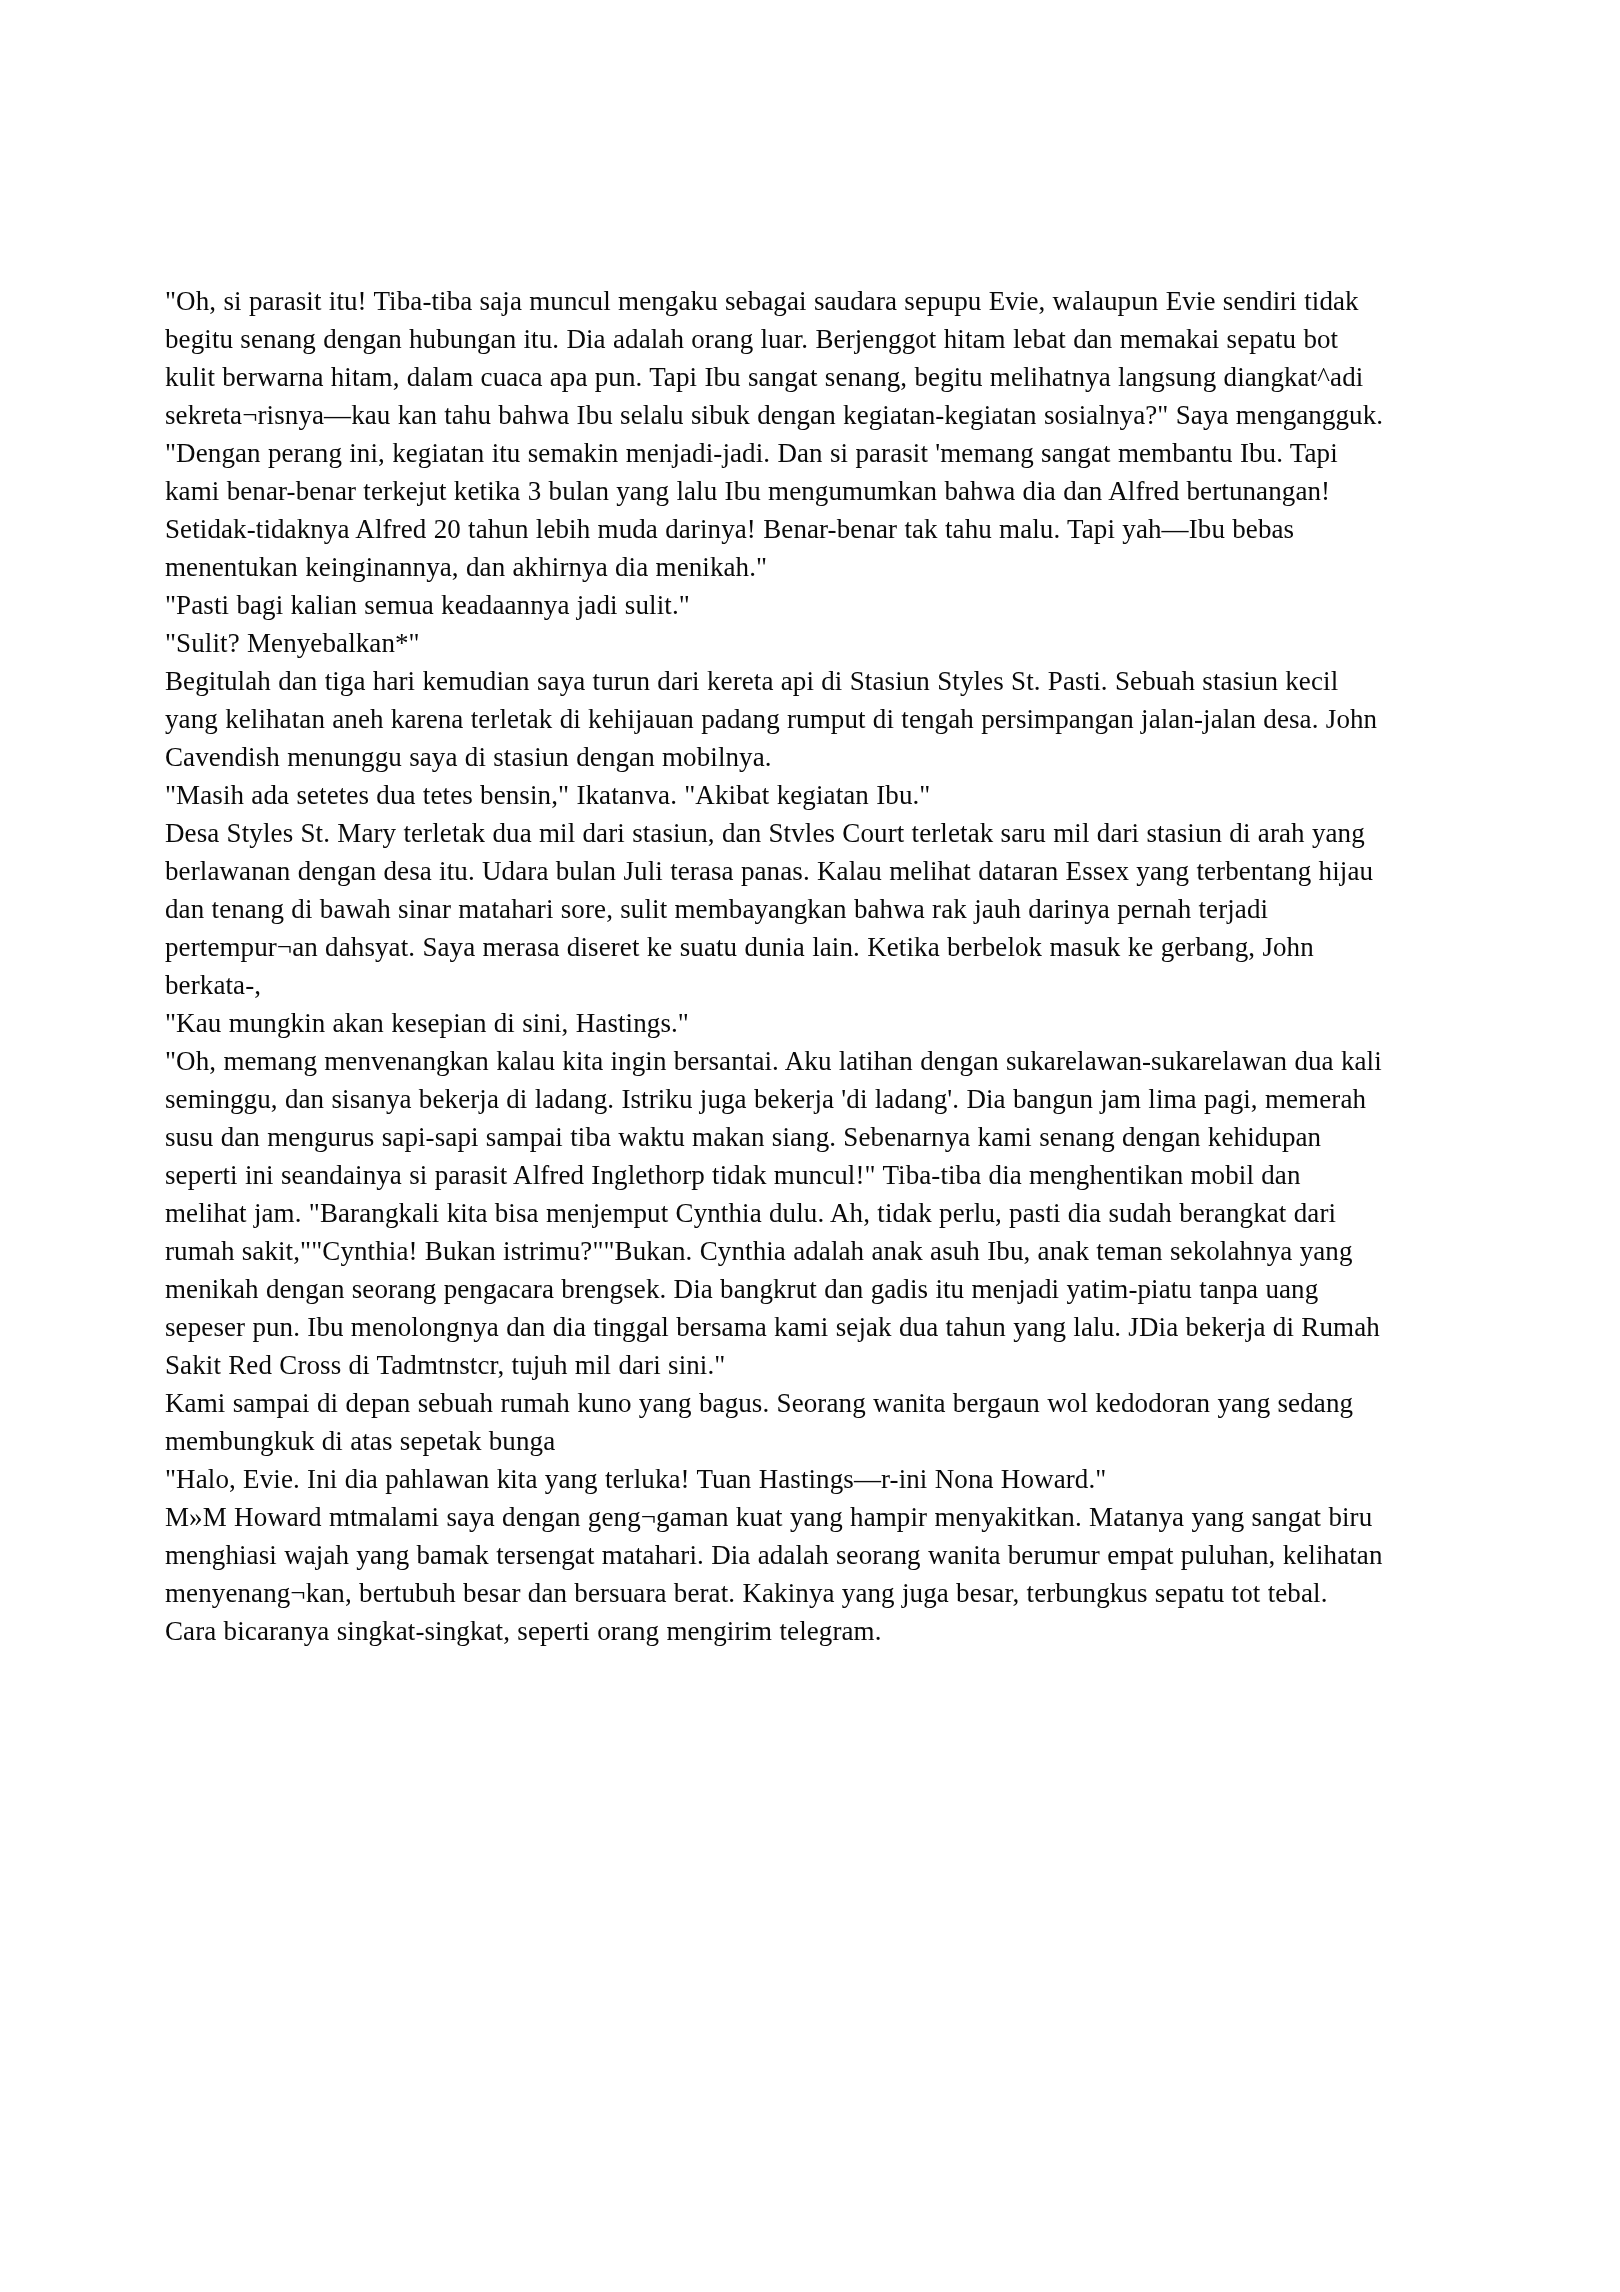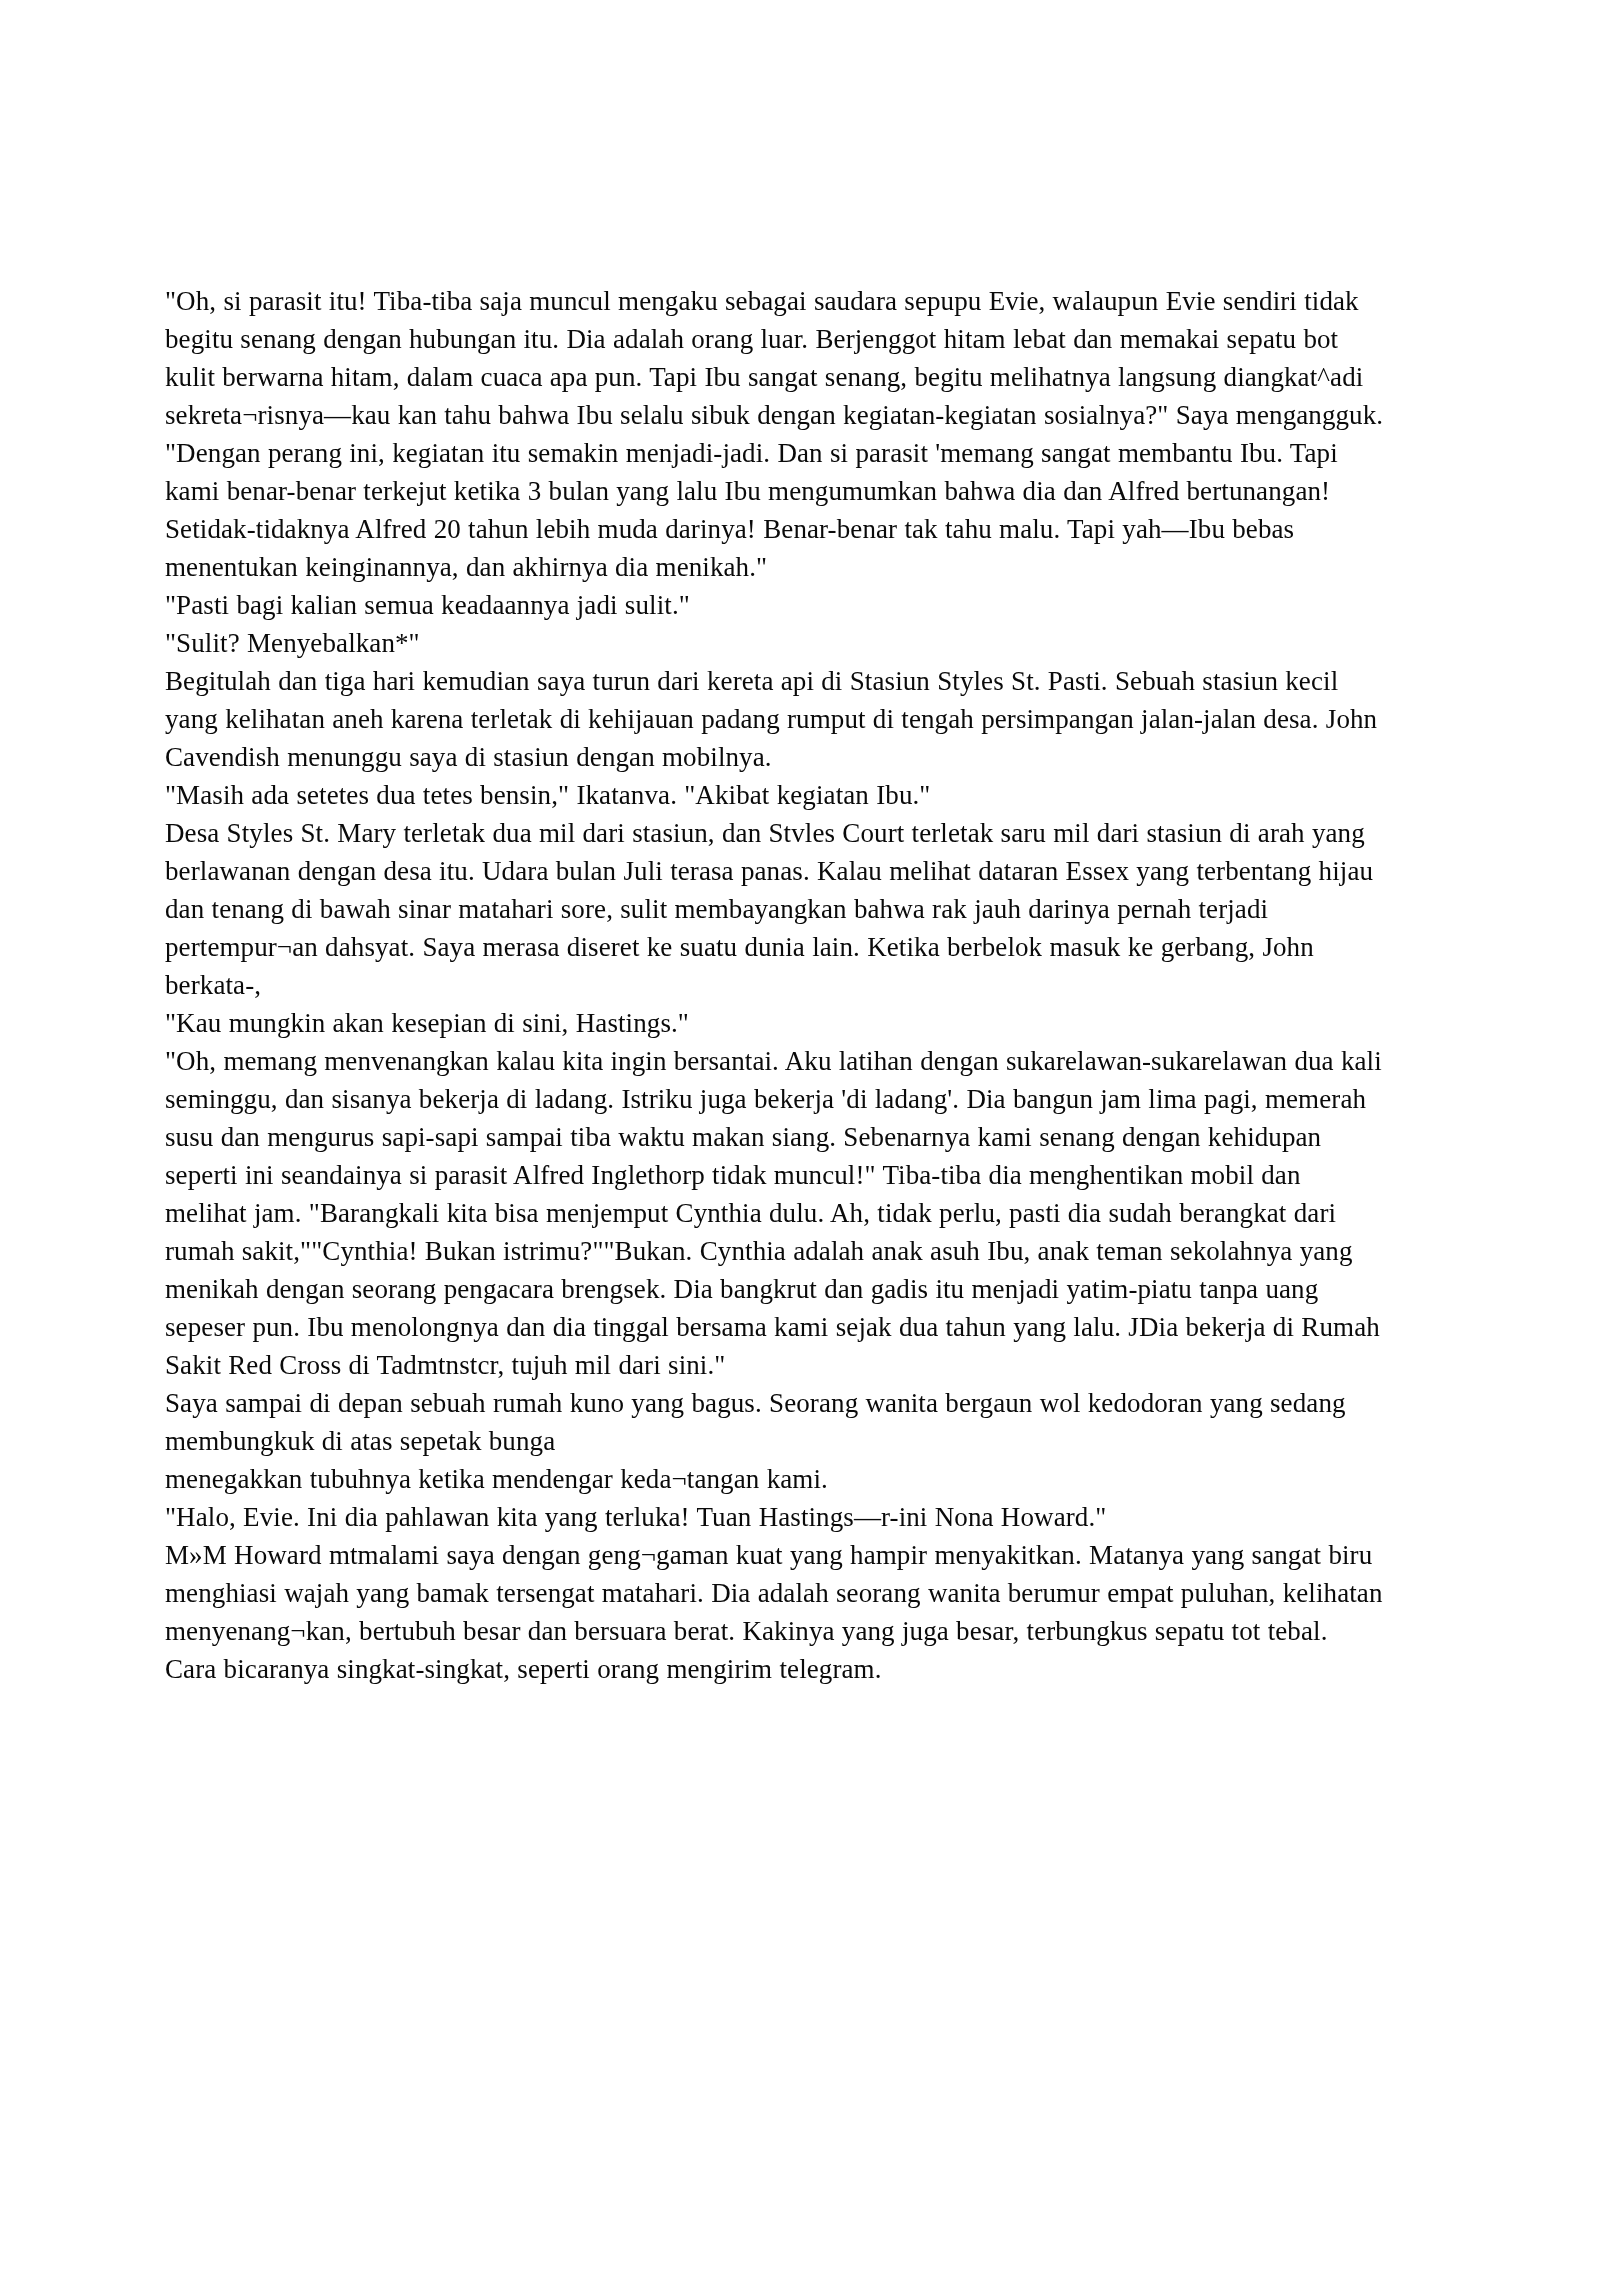--- a/index.html
+++ b/index.html
@@ -47,19 +47,18 @@
   <div class="text-column">
     <p class="para">"Oh, si parasit itu! Tiba-tiba saja muncul mengaku sebagai saudara sepupu Evie, walaupun Evie sendiri tidak begitu senang dengan hubungan itu. Dia adalah orang luar. Berjenggot hitam lebat dan memakai sepatu bot kulit berwarna hitam, dalam cuaca apa pun. Tapi Ibu sangat senang, begitu melihatnya langsung diangkat^adi sekreta¬risnya—kau kan tahu bahwa Ibu selalu sibuk dengan kegiatan-kegiatan sosialnya?" Saya mengangguk.</p>
     <p class="para">"Dengan perang ini, kegiatan itu semakin menjadi-jadi. Dan si parasit 'memang sangat membantu Ibu. Tapi kami benar-benar terkejut ketika 3 bulan yang lalu Ibu mengumumkan bahwa dia dan Alfred bertunangan! Setidak-tidaknya Alfred 20 tahun lebih muda darinya! Benar-benar tak tahu malu. Tapi yah—Ibu bebas menentukan keinginannya, dan akhirnya dia menikah."</p>
     <p class="para">"Pasti bagi kalian semua keadaannya jadi sulit."</p>
     <p class="para">"Sulit? Menyebalkan*"</p>
     <p class="para">Begitulah dan tiga hari kemudian saya turun dari kereta api di Stasiun Styles St. Pasti. Sebuah stasiun kecil yang kelihatan aneh karena terletak di kehijauan padang rumput di tengah persimpangan jalan-jalan desa. John Cavendish menunggu saya di stasiun dengan mobilnya.</p>
     <p class="para">"Masih ada setetes dua tetes bensin," Ikatanva. "Akibat kegiatan Ibu."</p>
     <p class="para">Desa Styles St. Mary terletak dua mil dari stasiun, dan Stvles Court terletak saru mil dari stasiun di arah yang berlawanan dengan desa itu. Udara bulan Juli terasa panas. Kalau melihat dataran Essex yang terbentang hijau dan tenang di bawah sinar matahari sore, sulit membayangkan bahwa rak jauh darinya pernah terjadi pertempur¬an dahsyat. Saya merasa diseret ke suatu dunia lain. Ketika berbelok masuk ke gerbang, John berkata-,</p>
     <p class="para">"Kau mungkin akan kesepian di sini, Hastings."</p>
     <p class="para">"Oh, memang menvenangkan kalau kita ingin bersantai. Aku latihan dengan sukarelawan-sukarelawan dua kali seminggu, dan sisanya bekerja di ladang. Istriku juga bekerja 'di ladang'. Dia bangun jam lima pagi, memerah susu dan mengurus sapi-sapi sampai tiba waktu makan siang. Sebenarnya kami senang dengan kehidupan seperti ini seandainya si parasit Alfred Inglethorp tidak muncul!" Tiba-tiba dia menghentikan mobil dan melihat jam. "Barangkali kita bisa menjemput Cynthia dulu. Ah, tidak perlu, pasti dia sudah berangkat dari rumah sakit,""Cynthia! Bukan istrimu?""Bukan. Cynthia adalah anak asuh Ibu, anak teman sekolahnya yang menikah dengan seorang pengacara brengsek. Dia bangkrut dan gadis itu   menjadi yatim-piatu tanpa uang sepeser pun. Ibu menolongnya dan dia tinggal bersama kami sejak dua tahun yang lalu. JDia bekerja di Rumah Sakit Red Cross di Tadmtnstcr, tujuh mil dari sini."</p>
-    <p class="para">Saya sampai di depan sebuah rumah kuno yang bagus. Seorang wanita bergaun wol kedodoran yang sedang membungkuk di atas sepetak bunga</p>
-    <p class="para">menegakkan tubuhnya ketika mendengar keda¬tangan kami.</p>
+    <p class="para">Kami sampai di depan sebuah rumah kuno yang bagus. Seorang wanita bergaun wol kedodoran yang sedang membungkuk di atas sepetak bunga</p>
     <p class="para">"Halo, Evie. Ini dia pahlawan kita yang terluka! Tuan Hastings—r-ini Nona Howard."</p>
     <p class="para">M»M Howard mtmalami saya dengan geng¬gaman kuat yang hampir menyakitkan. Matanya yang sangat biru menghiasi wajah yang bamak tersengat matahari. Dia adalah seorang wanita berumur empat puluhan, kelihatan menyenang¬kan, bertubuh besar dan bersuara berat. Kakinya yang juga besar, terbungkus sepatu tot tebal. Cara bicaranya singkat-singkat, seperti orang mengirim telegram.</p>
   </div>
 </div>
 
 
 </body></html>

